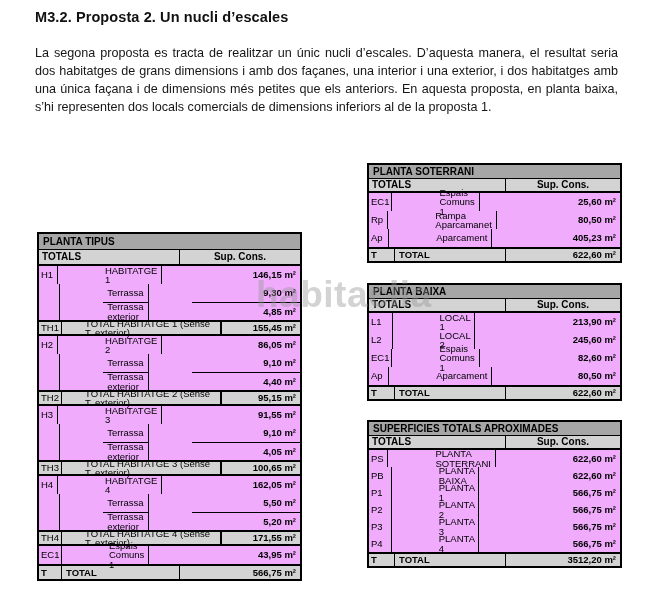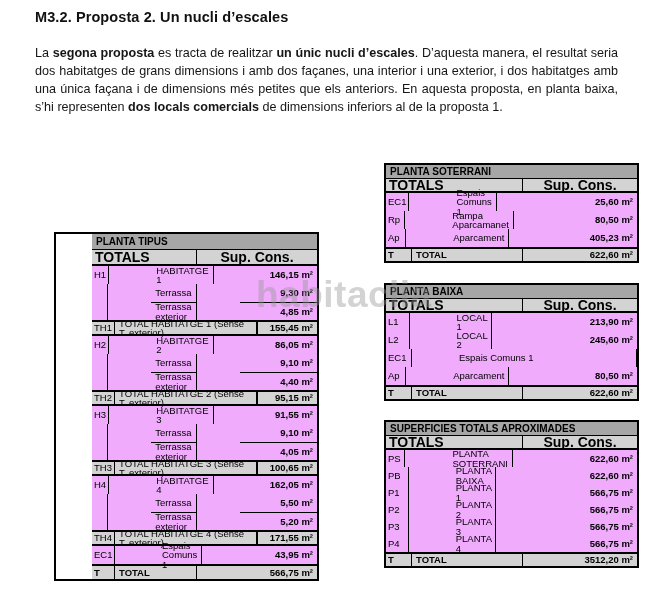--- a/index.html
+++ b/index.html
@@ -9,49 +9,49 @@
     font-family:"Liberation Sans", sans-serif; color:#000; overflow:hidden;
   }
   .doc-title {
     position:absolute; left:35px; top:9px;
     font-size:14.5px; font-weight:bold; color:#111; letter-spacing:.1px;
   }
   .doc-para {
     position:absolute; left:35px; top:44px; width:583px;
     font-size:12.6px; line-height:18px; text-align:justify; color:#161616;
   }
-  .doc-para b { font-weight:bold; }
+  .doc-para b { font-weight:normal; }
   .watermark {
     position:absolute; left:256px; top:274px; z-index:9; pointer-events:none;
     font-size:37px; font-weight:bold; letter-spacing:.5px;
     color:var(--wm-color, rgba(150,150,150,.42));
   }
 
   
   .tbl {
     position:absolute; background:#fff; border:2px solid #000;
-    font-size:9.5px; line-height:1;margin-left:17px;
-  }
-  .tbl-left { left:37px; top:232px; width:265px;padding-left:36px; }
+    font-size:9.5px; line-height:1;
+  }
+  .tbl-left { left:37px; top:232px; width:265px; }
   .tbl-r1   { left:367px; top:163px; width:255px; }
   .tbl-r2   { left:367px; top:283px; width:255px; }
   .tbl-r3   { left:367px; top:420px; width:255px; }
 
   .row { display:flex; align-items:stretch; }
   .cell { display:flex; align-items:center; }
 
   .row-title {
     background:var(--title-bg,#a6a6a6); border-bottom:1px solid #000;
     height:16px; font-weight:bold; font-size:10px;
   }
   .c-title { padding:0 4px; flex:1; }
 
   .row-sub {
     background:var(--head-bg,#d3d3d3); border-bottom:2px solid #000;
-    height:16px; font-weight:bold; font-size:14px;
+    height:16px; font-weight:bold; font-size:10px;
   }
   .c-totals { flex:1; padding:0 3px; border-right:1px solid #000; }
   .c-sup    { justify-content:center; }
 
   .c-code  { padding:0 2px; border-right:1px solid #000; }
   .c-label { flex:1; padding:0 4px; border-right:1px solid #000; }
   .c-value { justify-content:flex-end; text-align:right; padding:0 4px; font-weight:bold; }
 
   
   .tbl-left .c-code { width:23px; }
@@ -63,21 +63,21 @@
   .row-d { background:#f0abfc; height:18px;gap:43px; }
   .tbl-r1 .row-d, .tbl-r2 .row-d { height:18px; }
   .tbl-r3 .row-d { height:17px; }
   .tbl-right .row-d .c-label { border-right:1px solid #000; }
   
   .row-sep .c-label, .row-sep .c-value { border-top:1px solid #000; }
 
   
   .row-th {
     background:var(--head-bg,#d3d3d3); height:16px;
-    border-top:2px solid #000; border-bottom:2px solid #000;
+    border-top:2px solid #000; border-bottom:2px solid #000;gap:19px;
   }
   .row-th .c-label { border-right:2px solid #000; }
   .tbl-left .row-th .c-value { width:59px; }
 
   
   .row-g {
     background:var(--head-bg,#d3d3d3); height:15px;
     border-top:2px solid #000; font-weight:bold;
   }
   .tbl-right .row-title, .tbl-right .row-sub { height:14px; }
@@ -236,20 +236,21 @@
         <div class="cell c-value">213,90 m²</div>
       </div>
       <div class="row row-d">
         <div class="cell c-code">L2</div>
         <div class="cell c-label">LOCAL 2</div>
         <div class="cell c-value">245,60 m²</div>
       </div>
       <div class="row row-d">
         <div class="cell c-code">EC1</div>
         <div class="cell c-label">Espais Comuns 1</div>
+        <div class="cell c-value">82,60 m²</div>
       </div>
       <div class="row row-d">
         <div class="cell c-code">Ap</div>
         <div class="cell c-label">Aparcament</div>
         <div class="cell c-value">80,50 m²</div>
       </div>
       <div class="row row-g">
         <div class="cell c-code">T</div>
         <div class="cell c-label">TOTAL</div>
         <div class="cell c-value">622,60 m²</div>

